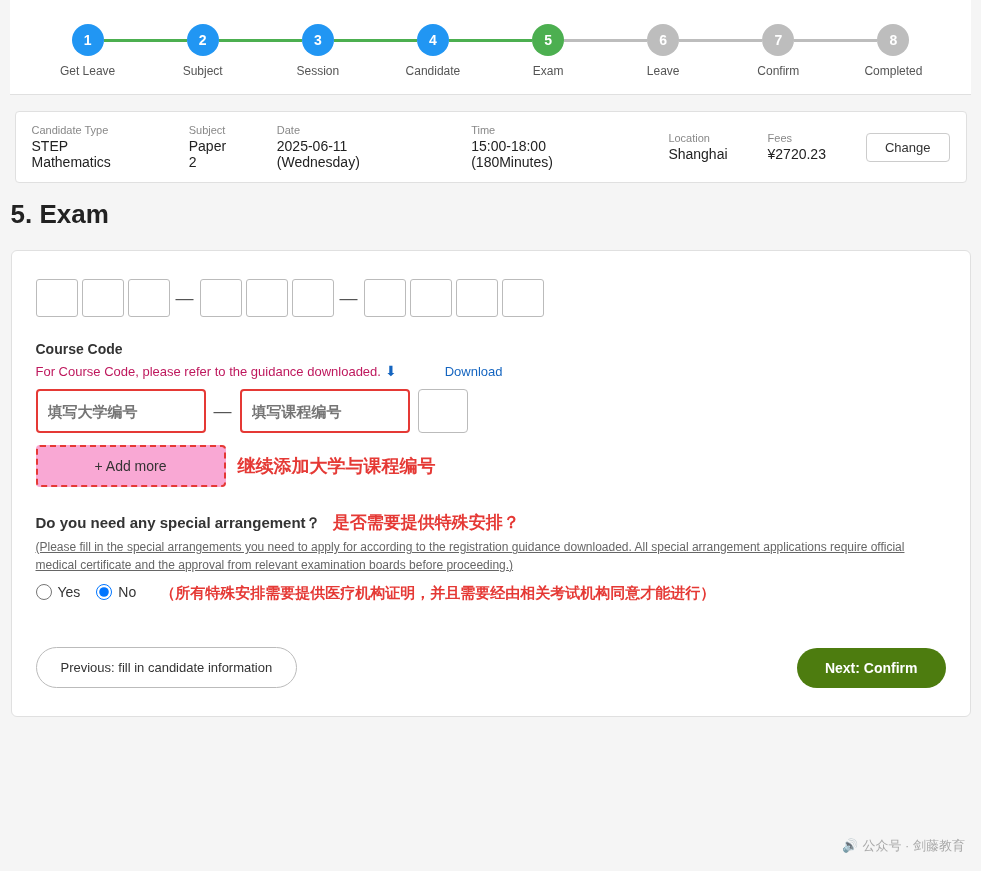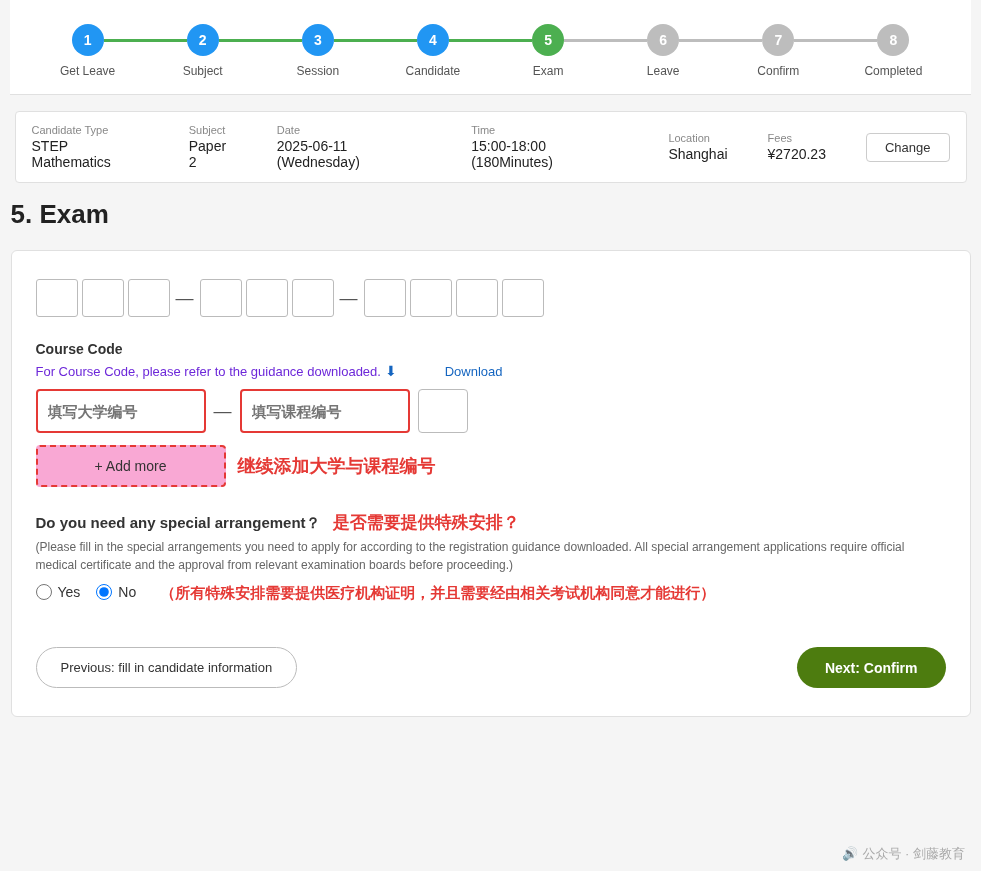--- a/index.html
+++ b/index.html
@@ -239,20 +239,21 @@
       font-size: 17px;
       color: #e53935;
       font-weight: bold;
       margin-left: 8px;
     }
     .special-desc {
       font-size: 12px;
       color: #666;
       margin-bottom: 10px;
       line-height: 1.5;
+      text-decoration: underline;
     }
     .radio-row {
       display: flex;
       align-items: flex-start;
       gap: 16px;
       margin-bottom: 8px;
       flex-wrap: wrap;
     }
     .radio-item {
       display: flex;
@@ -269,20 +270,21 @@
       font-size: 15px;
       color: #e53935;
       font-weight: bold;
       margin-left: 8px;
     }
 
     
     .footer-buttons {
       display: flex;
       justify-content: space-between;
+      align-items: center;
       margin-top: 28px;
       padding-top: 16px;
     }
     .prev-btn {
       padding: 12px 24px;
       border: 1px solid #bbb;
       border-radius: 24px;
       background: #fff;
       cursor: pointer;
       font-size: 13px;
@@ -295,21 +297,21 @@
       background: #4d7c0f;
       color: #fff;
       font-size: 14px;
       font-weight: bold;
       cursor: pointer;
     }
 
     
     .watermark {
       position: fixed;
-      bottom: 8px;
+      bottom: 16px;
       right: 16px;
       font-size: 13px;
       color: #888;
       opacity: 0.7;
       pointer-events: none;
     }
 
     .page-wrapper {
       padding: 0 10px;
     }
@@ -425,21 +427,21 @@
           <input type="text" class="ucas-box" maxlength="1" style="">
           <input type="text" class="ucas-box" maxlength="1" style="">
           <input type="text" class="ucas-box" maxlength="1" style="">
           <input type="text" class="ucas-box" maxlength="1" style="">
         </div>
       </div>
 
       <div>
         <div class="field-label">Course Code</div>
         <div style="margin-bottom:10px; display:flex; align-items:center; gap:4px; flex-wrap:wrap;">
-          <span style="color:#6d28d9; font-size:13px;">For Course Code, please refer to the guidance downloaded.</span>
+          <span style="color:#be185d; font-size:13px;">For Course Code, please refer to the guidance downloaded.</span>
           <span class="download-icon">⬇</span>
           <span class="download-link">Download</span>
         </div>
         <div class="course-code-row">
           <input type="text" class="course-input-wide" placeholder="填写大学编号" style="">
           <span class="course-dash">—</span>
           <input type="text" class="course-input-wide" placeholder="填写课程编号" style="">
           <input type="text" class="course-input-small" style="">
         </div>
       </div>

